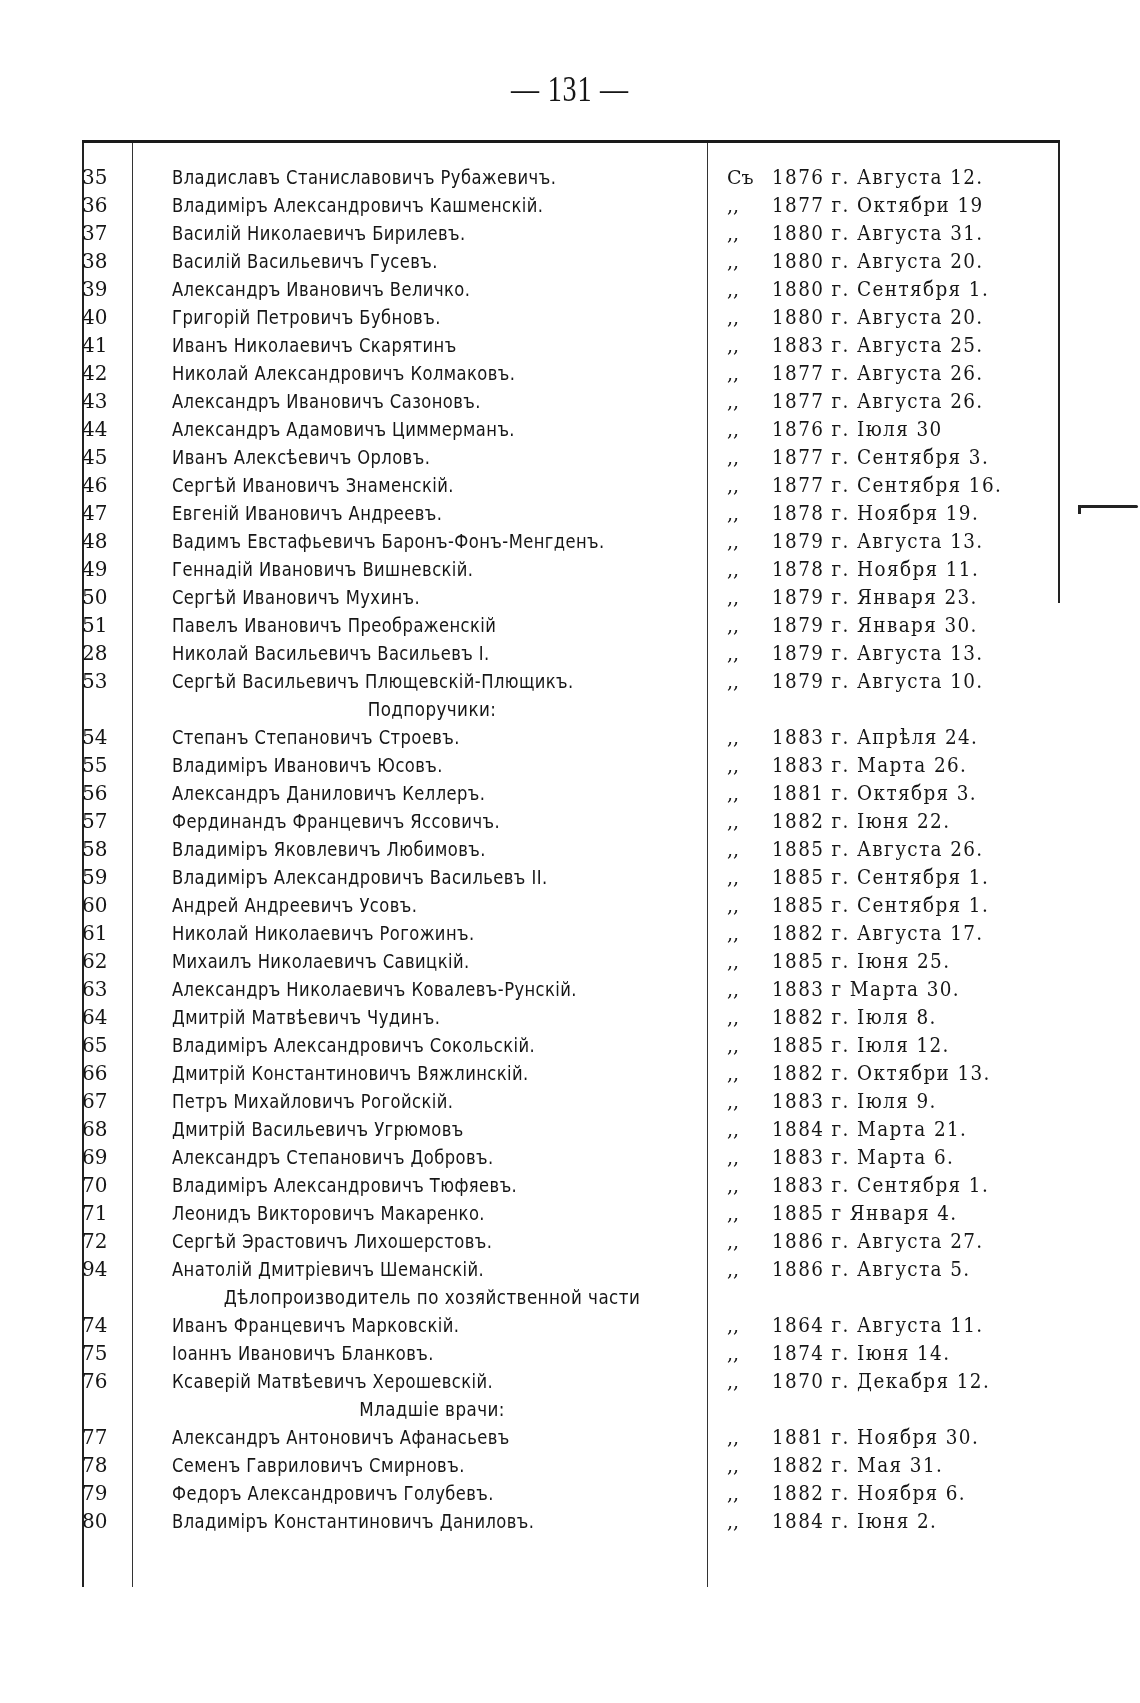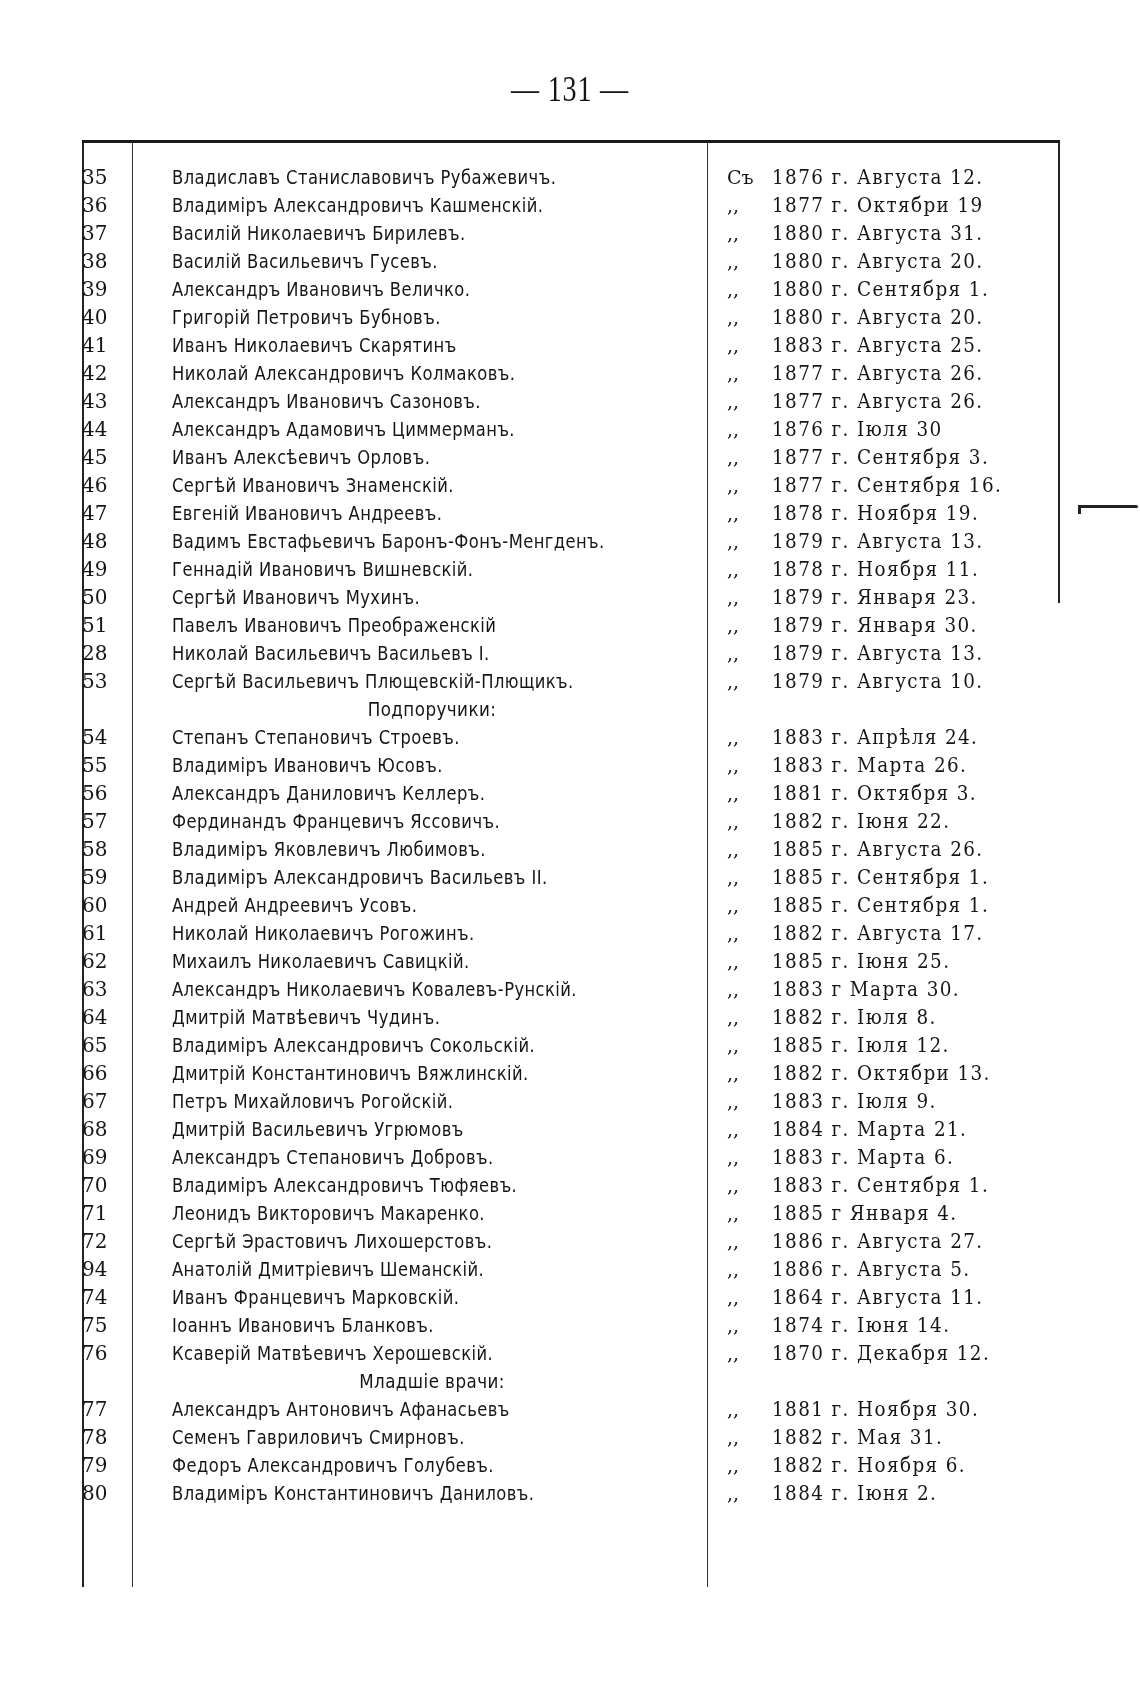--- a/index.html
+++ b/index.html
@@ -294,20 +294,23 @@
         <span class="name">Сергѣй Эрастовичъ Лихошерстовъ.</span>
         <span class="ditto">,,</span>
         <span class="date">1886 г. Августа 27.</span>
       </div>
       <div class="row">
         <span class="num">94</span>
         <span class="name">Анатолій Дмитріевичъ Шеманскій.</span>
         <span class="ditto">,,</span>
         <span class="date">1886 г. Августа 5.</span>
       </div>
+      <div class="row section">
+        <span class="heading">Дѣлопроизводитель по хозяйственной части</span>
+      </div>
       <div class="row">
         <span class="num">74</span>
         <span class="name">Иванъ Францевичъ Марковскій.</span>
         <span class="ditto">,,</span>
         <span class="date">1864 г. Августа 11.</span>
       </div>
       <div class="row">
         <span class="num">75</span>
         <span class="name">Іоаннъ Ивановичъ Бланковъ.</span>
         <span class="ditto">,,</span>

